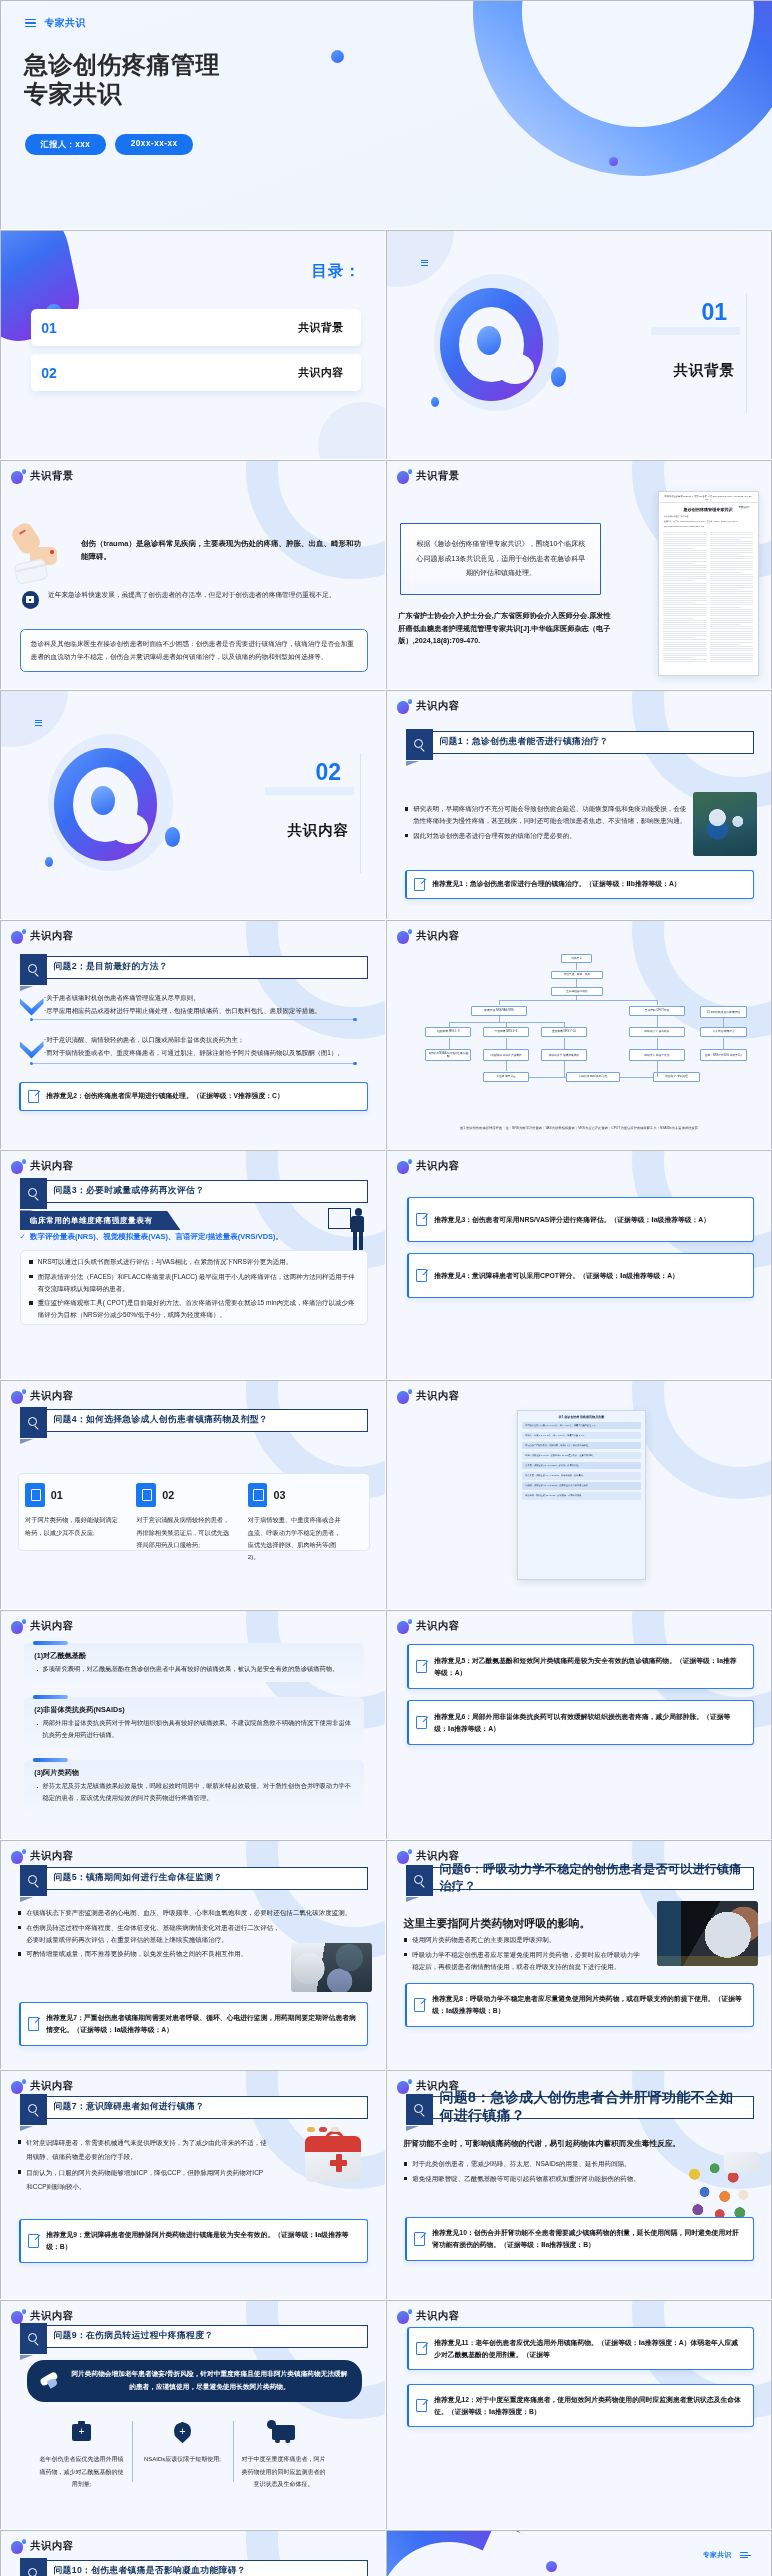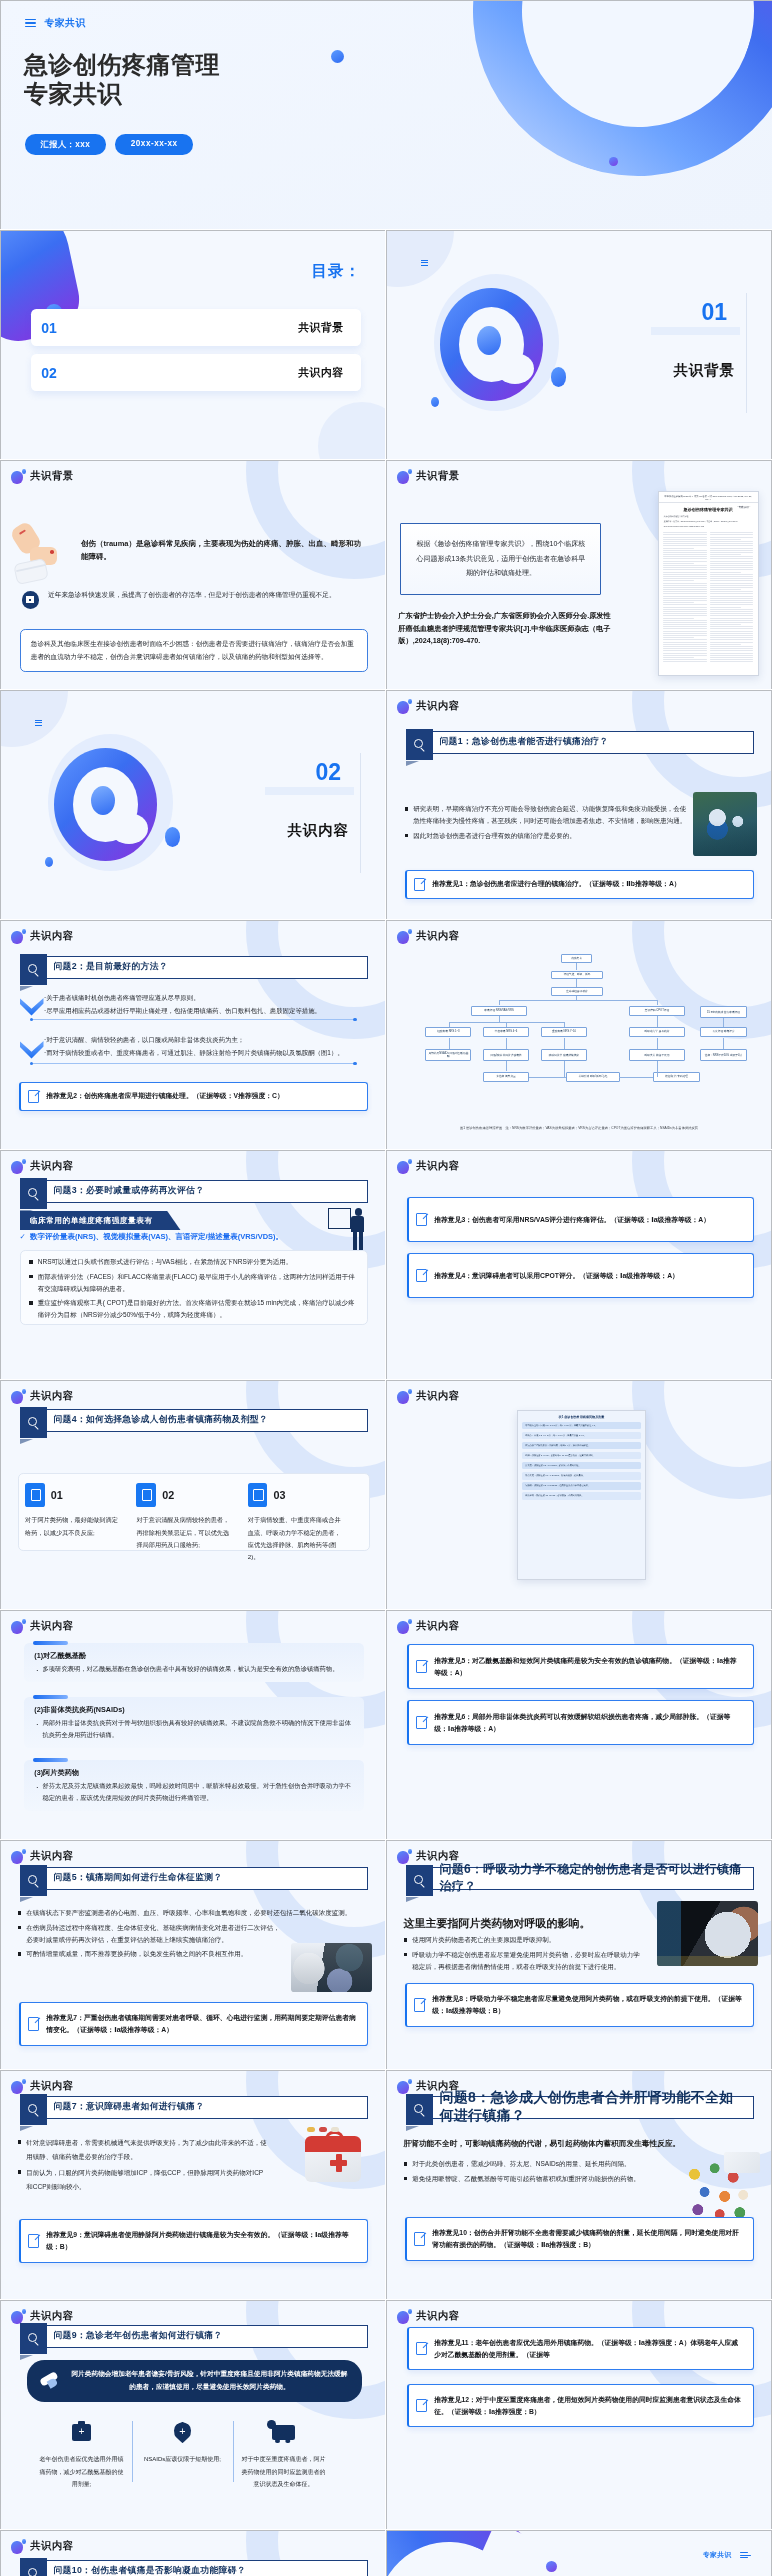--- a/index.html
+++ b/index.html
@@ -1004,21 +1004,21 @@
       <span class="mark">
           <span class="big"></span>
           <span class="small"></span>
         </span>
       <span class="t">共识内容</span>
     </div>
     <div class="qbar" style="top:24px;">
       <div class="qicon">
           <span class="mag"></span>
         </div>
-      <div class="qtext">问题9：急诊老年创伤患者如何进行镇痛？</div>
+      <div class="qtext">问题9：在伤病员转运过程中疼痛程度？</div>
     </div>
     <div class="pillbar" style="left:26px;right:23px;top:59px;">
       <span class="capsule"></span>
       <span class="ptxt">阿片类药物会增加老年患者谵妄/骨折风险，针对中重度疼痛且使用非阿片类镇痛药物无法缓解的患者，应谨慎使用，尽量避免使用长效阿片类药物。</span>
     </div>
     <div class="tri" style="left:30px;top:118px;">
       <div class="c">
         <div class="ic">
             <span class="kit"></span>
           </div>

